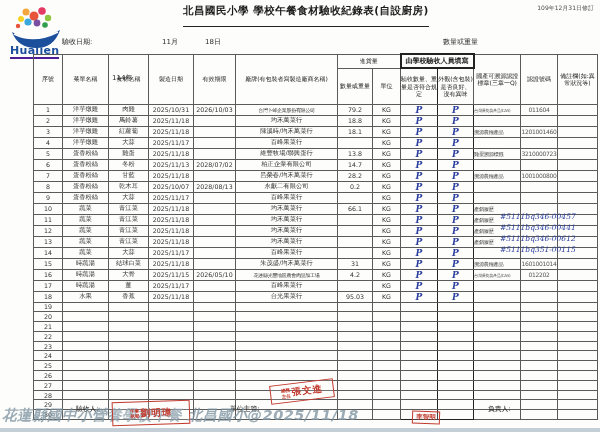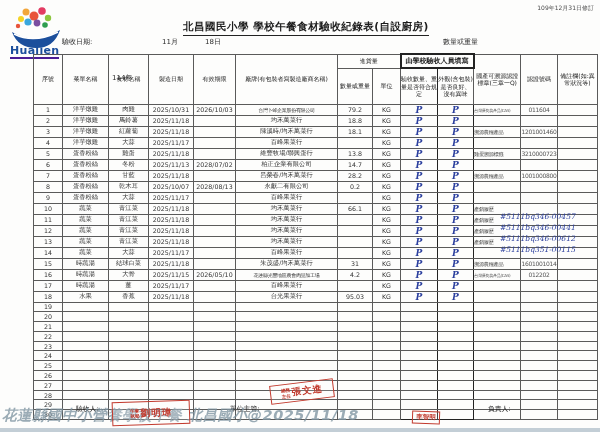--- a/index.html
+++ b/index.html
@@ -4,21 +4,21 @@
 <style>
   * { margin:0; padding:0; box-sizing:border-box; }
   html,body { width:600px; height:432px; }
   body { font-family:"DejaVu Sans","Liberation Sans",sans-serif; background:#ffffff; position:relative; overflow:hidden; }
   #page { position:absolute; inset:0; background:#fdfdfc; }
 
   
   #logo { position:absolute; left:4px; top:2px; width:64px; height:56px; }
   #logo-text { position:absolute; left:6px; top:42px; font-size:11px; font-weight:bold; color:#1c4f9c; letter-spacing:.3px; border-bottom:2px solid #4c1d95; }
   #revision { position:absolute; right:6px; top:4px; font-size:6px; color:#4a4a4a; }
-  #title { position:absolute; left:183px; top:20px; font-size:10.5px; font-weight:bold; color:#1c1c1c; border-bottom:1px solid #222; padding-bottom:1px; letter-spacing:.5px; }
+  #title { position:absolute; left:183px; top:4px; font-size:10.5px; font-weight:bold; color:#1c1c1c; border-bottom:1px solid #222; padding-bottom:8px; letter-spacing:.5px; }
   #info { position:absolute; left:0; top:37px; width:100%; height:12px; font-size:7px; color:#2a2a2a; }
   .inf { position:absolute; top:0; }
   #lbl-date   { left:62px; }
   #val-year   { left:112px;margin-top:36px; }
   #val-month  { left:162px; }
   #val-day    { left:205px; }
   #lbl-meals  { left:443px; }
 
   
   #sheet { position:absolute; left:33px; top:53px; }

